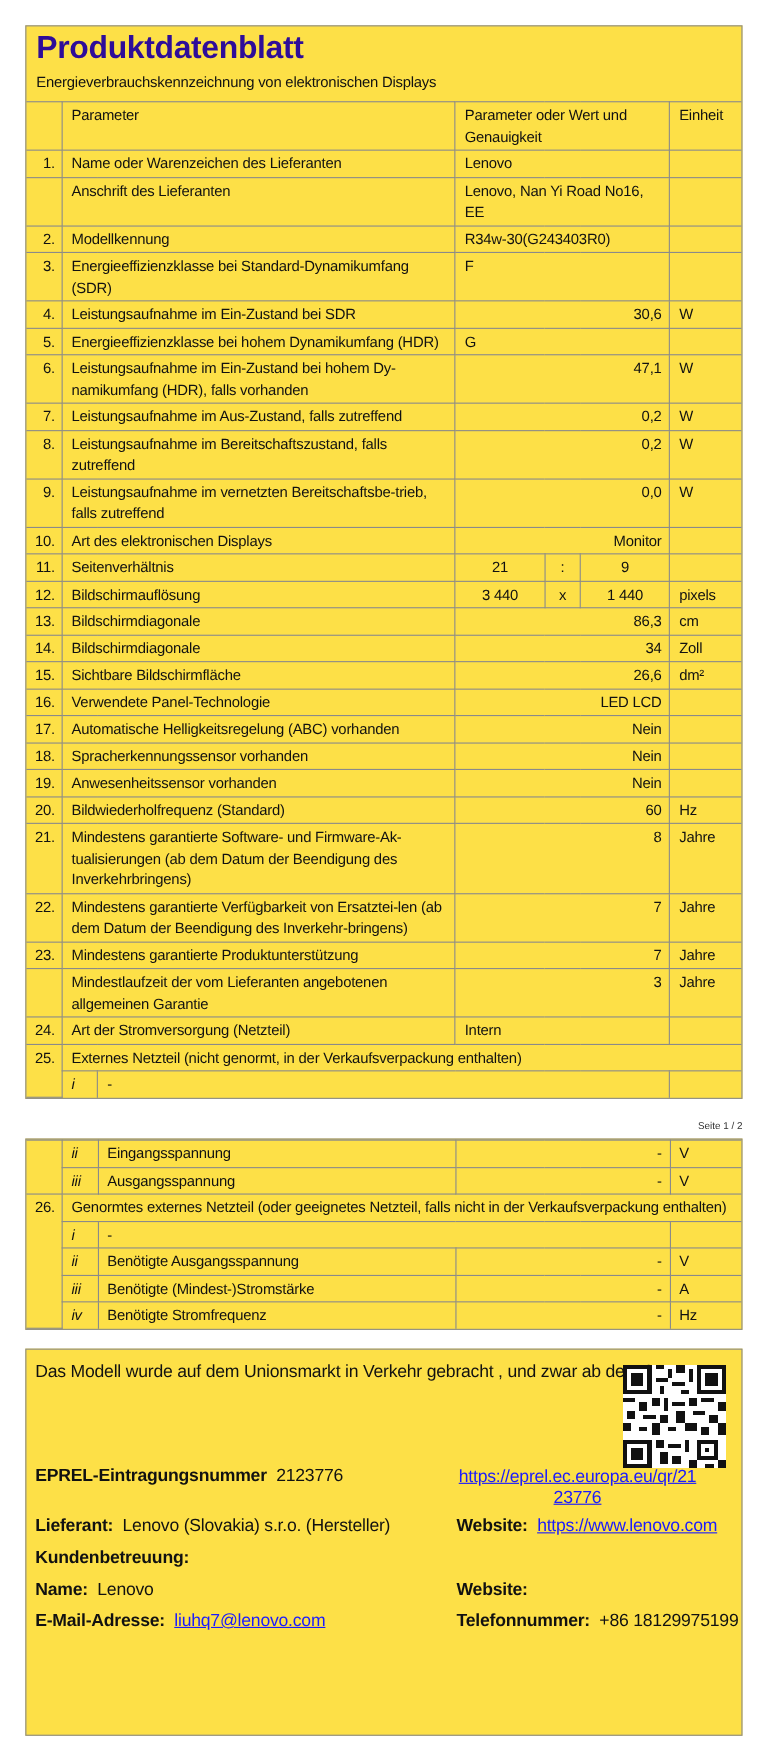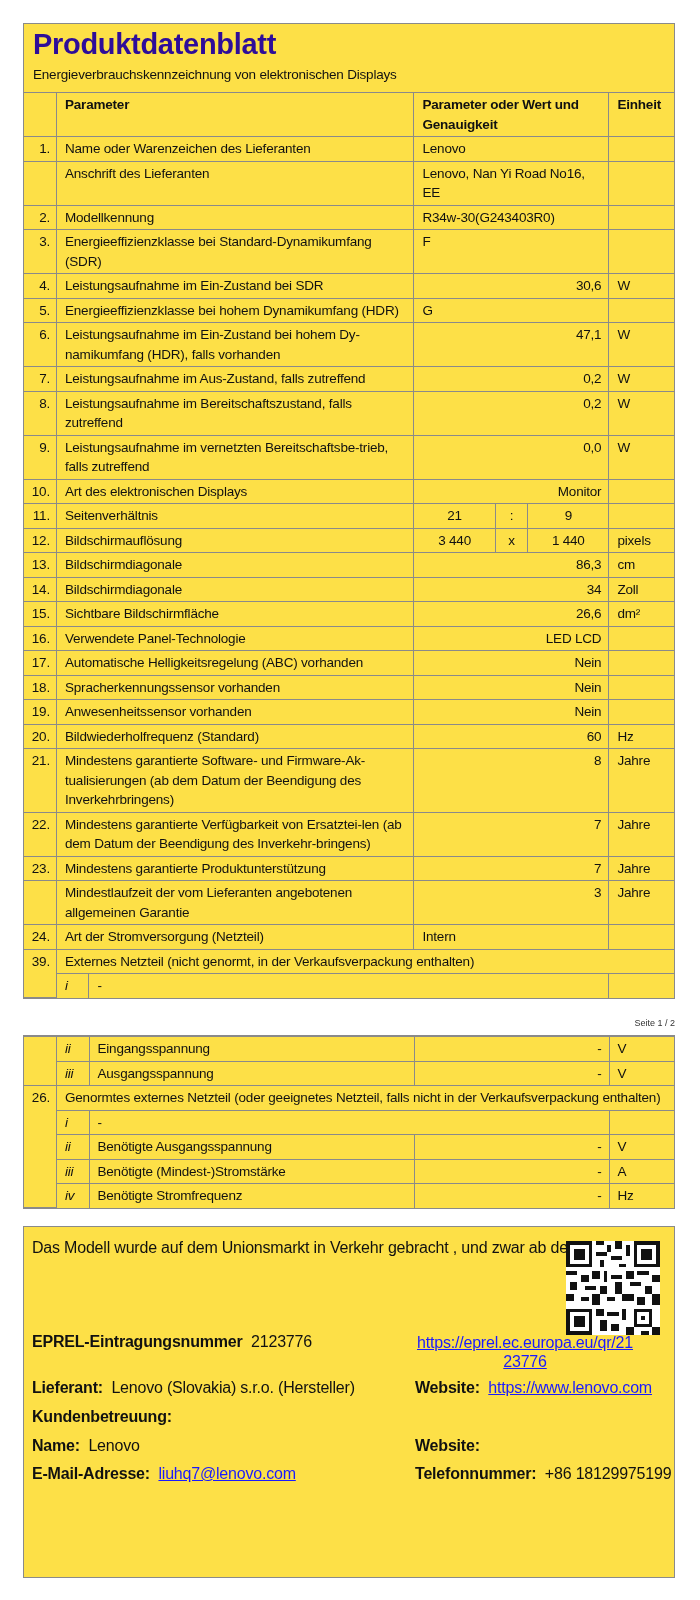--- a/index.html
+++ b/index.html
@@ -13,21 +13,21 @@
   .subtitle { font-size: 13.5px; line-height: 20px; padding: 4px 9px 7px; letter-spacing: -0.2px; }
   table { border-collapse: collapse; width: 100%; table-layout: fixed; font-size: 13.5px; letter-spacing: -0.2px; }
   td { border: 1px solid #8a8a8a; padding: 2px 7px 2px 8px; vertical-align: top; line-height: 19.5px; }
   .sheet table tr:first-child td { border-top: 1px solid #8a8a8a; }
   #sheet1 table td:first-child, #sheet2 table td:first-child { border-left: none; }
   #sheet1 table td:last-child, #sheet2 table td:last-child { border-right: none; }
   #sheet1 table tr:last-child td, #sheet2 table tr:last-child td { border-bottom: none; }
   .num { text-align: right; padding-right: 6px; padding-left: 2px; }
   .r { text-align: right; }
   .c { text-align: center; padding-left: 2px; padding-right: 2px; }
-  .b { font-weight: bold; }
+  .b { font-weight: normal; }
   .it { font-style: italic; }
   .page-no { position: absolute; right: 25px; top: 1018px; font-size: 9px; color: #333; }
   .p3 { font-size: 16px; letter-spacing: -0.2px; }
   .lbl { font-weight: bold; }
   a.link { color: #1a1aff; text-decoration: underline; }
   .row { position: absolute; }
   .qr { position: absolute; right: 14px; top: 14px; width: 94px; height: 94px; }
 </style>
 </head>
 <body>
@@ -209,21 +209,21 @@
       <td colspan="3" class="r">3</td>
       <td>Jahre</td>
     </tr>
     <tr>
       <td class="num">24.</td>
       <td colspan="2">Art der Stromversorgung (Netzteil)</td>
       <td colspan="3">Intern</td>
       <td></td>
     </tr>
     <tr>
-      <td class="num" rowspan="2">39.</td>
+      <td class="num" rowspan="2">25.</td>
       <td colspan="6">Externes Netzteil (nicht genormt, in der Verkaufsverpackung enthalten)</td>
     </tr>
     <tr>
       <td class="it">i</td>
       <td colspan="4">-</td>
       <td></td>
     </tr>
   </tbody>
     </table>
 </div>

